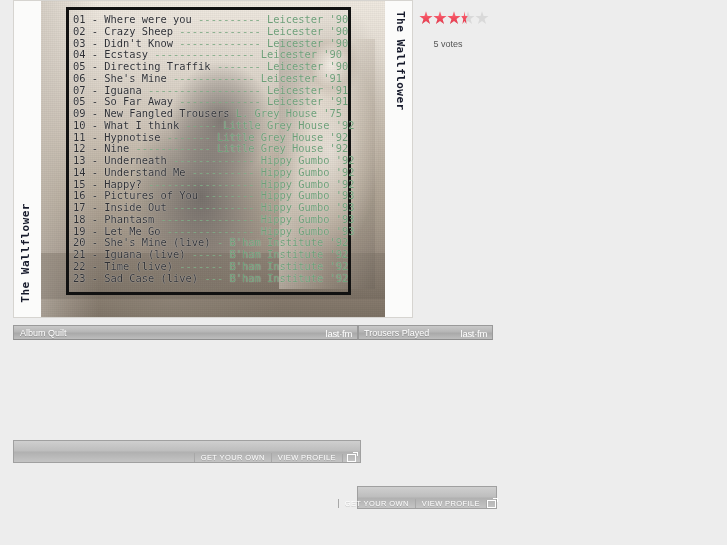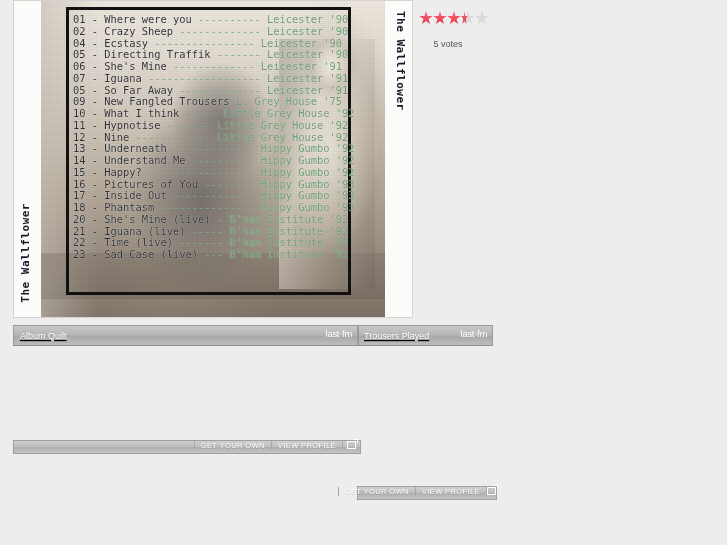--- a/index.html
+++ b/index.html
@@ -160,29 +160,28 @@
   #widget-bars {
     position: absolute;
     left: 13px;
     top: 325px;
     width: 480px;
     height: 15px;
     display: flex;
     gap: 0px;
   }
   .lfm-bar {
-    height: 21px;
+    height: 15px;
     box-sizing: border-box;
     display: flex;
     align-items: center;
     background: linear-gradient(to bottom, #c9c9c9 0%, #b6b6b6 45%, #a9a9a9 55%, #bdbdbd 100%);
     border: 1px solid #9a9a9a;
     border-bottom-color: #8d8d8d;
     position: relative;
-    text-decoration: underline;
   }
   .lfm-bar .lfm-title {
     font-size: 9px;
     color: #ffffff;
     padding-left: 6px;
     white-space: nowrap;
     text-shadow: 0 1px 0 rgba(0,0,0,0.18);
   }
   .lfm-bar .lfm-brand {
     font-size: 9.5px;
@@ -235,24 +234,24 @@
     font-size: 9px;
     color: #555555;
     text-align: center;
     margin-top: 13px;
     width: 58px;
   }
 
   
   .footer-bar {
     position: absolute;
-    height: 14px;
-    box-sizing: border-box;
-    display: flex;
-    align-items: flex-start;
+    height: 23px;
+    box-sizing: border-box;
+    display: flex;
+    align-items: flex-end;
     justify-content: flex-end;
     background: linear-gradient(to bottom, #cfcfcf 0%, #bdbdbd 48%, #b0b0b0 52%, #c4c4c4 100%);
     border: 1px solid #a0a0a0;
   }
   #footer-bar-1 { left: 13px; top: 440px; width: 348px; }
   #footer-bar-2 { left: 357px; top: 486px; width: 140px; }
 
   .footer-btn {
     font-size: 7.5px;
     color: #ffffff;
@@ -307,35 +306,37 @@
 
     <div class="cover-margin left"></div>
     <div class="cover-margin right"></div>
 
     <div class="spine-label left">The Wallflower</div>
     <div class="spine-label right">The Wallflower</div>
 
     <div id="tracklist">
         <div class="track-row"><span class="track-left">01 - Where were you</span><span class="track-dash"> ---------- </span><span class="track-right">Leicester '90</span></div>
         <div class="track-row"><span class="track-left">02 - Crazy Sheep</span><span class="track-dash"> ------------- </span><span class="track-right">Leicester '90</span></div>
+        <div class="track-row"><span class="track-left">03 - Didn't Know</span><span class="track-dash"> ------------- </span><span class="track-right">Leicester '90</span></div>
         <div class="track-row"><span class="track-left">04 - Ecstasy</span><span class="track-dash"> ---------------- </span><span class="track-right">Leicester '90</span></div>
         <div class="track-row"><span class="track-left">05 - Directing Traffik</span><span class="track-dash"> ------- </span><span class="track-right">Leicester '90</span></div>
         <div class="track-row"><span class="track-left">06 - She's Mine</span><span class="track-dash"> ------------- </span><span class="track-right">Leicester '91</span></div>
         <div class="track-row"><span class="track-left">07 - Iguana</span><span class="track-dash"> ------------------ </span><span class="track-right">Leicester '91</span></div>
         <div class="track-row"><span class="track-left">05 - So Far Away</span><span class="track-dash"> ------------- </span><span class="track-right">Leicester '91</span></div>
         <div class="track-row"><span class="track-left">09 - New Fangled Trousers</span><span class="track-dash"> </span><span class="track-right">L. Grey House '75</span></div>
         <div class="track-row"><span class="track-left">10 - What I think</span><span class="track-dash"> ----- </span><span class="track-right">Little Grey House '92</span></div>
         <div class="track-row"><span class="track-left">11 - Hypnotise</span><span class="track-dash"> ------- </span><span class="track-right">Little Grey House '92</span></div>
         <div class="track-row"><span class="track-left">12 - Nine</span><span class="track-dash"> ------------ </span><span class="track-right">Little Grey House '92</span></div>
         <div class="track-row"><span class="track-left">13 - Underneath</span><span class="track-dash"> ------------- </span><span class="track-right">Hippy Gumbo '92</span></div>
         <div class="track-row"><span class="track-left">14 - Understand Me</span><span class="track-dash"> ---------- </span><span class="track-right">Hippy Gumbo '92</span></div>
         <div class="track-row"><span class="track-left">15 - Happy?</span><span class="track-dash"> ----------------- </span><span class="track-right">Hippy Gumbo '92</span></div>
         <div class="track-row"><span class="track-left">16 - Pictures of You</span><span class="track-dash"> -------- </span><span class="track-right">Hippy Gumbo '93</span></div>
         <div class="track-row"><span class="track-left">17 - Inside Out</span><span class="track-dash"> ------------- </span><span class="track-right">Hippy Gumbo '93</span></div>
         <div class="track-row"><span class="track-left">18 - Phantasm</span><span class="track-dash"> --------------- </span><span class="track-right">Hippy Gumbo '93</span></div>
+        <div class="track-row"><span class="track-left">19 - Let Me Go</span><span class="track-dash"> -------------- </span><span class="track-right">Hippy Gumbo '93</span></div>
         <div class="track-row"><span class="track-left">20 - She's Mine (live)</span><span class="track-dash"> - </span><span class="track-right">B'ham Institute '92</span></div>
         <div class="track-row"><span class="track-left">21 - Iguana (live)</span><span class="track-dash"> ----- </span><span class="track-right">B'ham Institute '92</span></div>
         <div class="track-row"><span class="track-left">22 - Time (live)</span><span class="track-dash"> ------- </span><span class="track-right">B'ham Institute '92</span></div>
         <div class="track-row"><span class="track-left">23 - Sad Case (live)</span><span class="track-dash"> --- </span><span class="track-right">B'ham Institute '92</span></div>
       </div>
   </div>
 </div>
 
 <div id="rating-block">
   <div id="stars">

